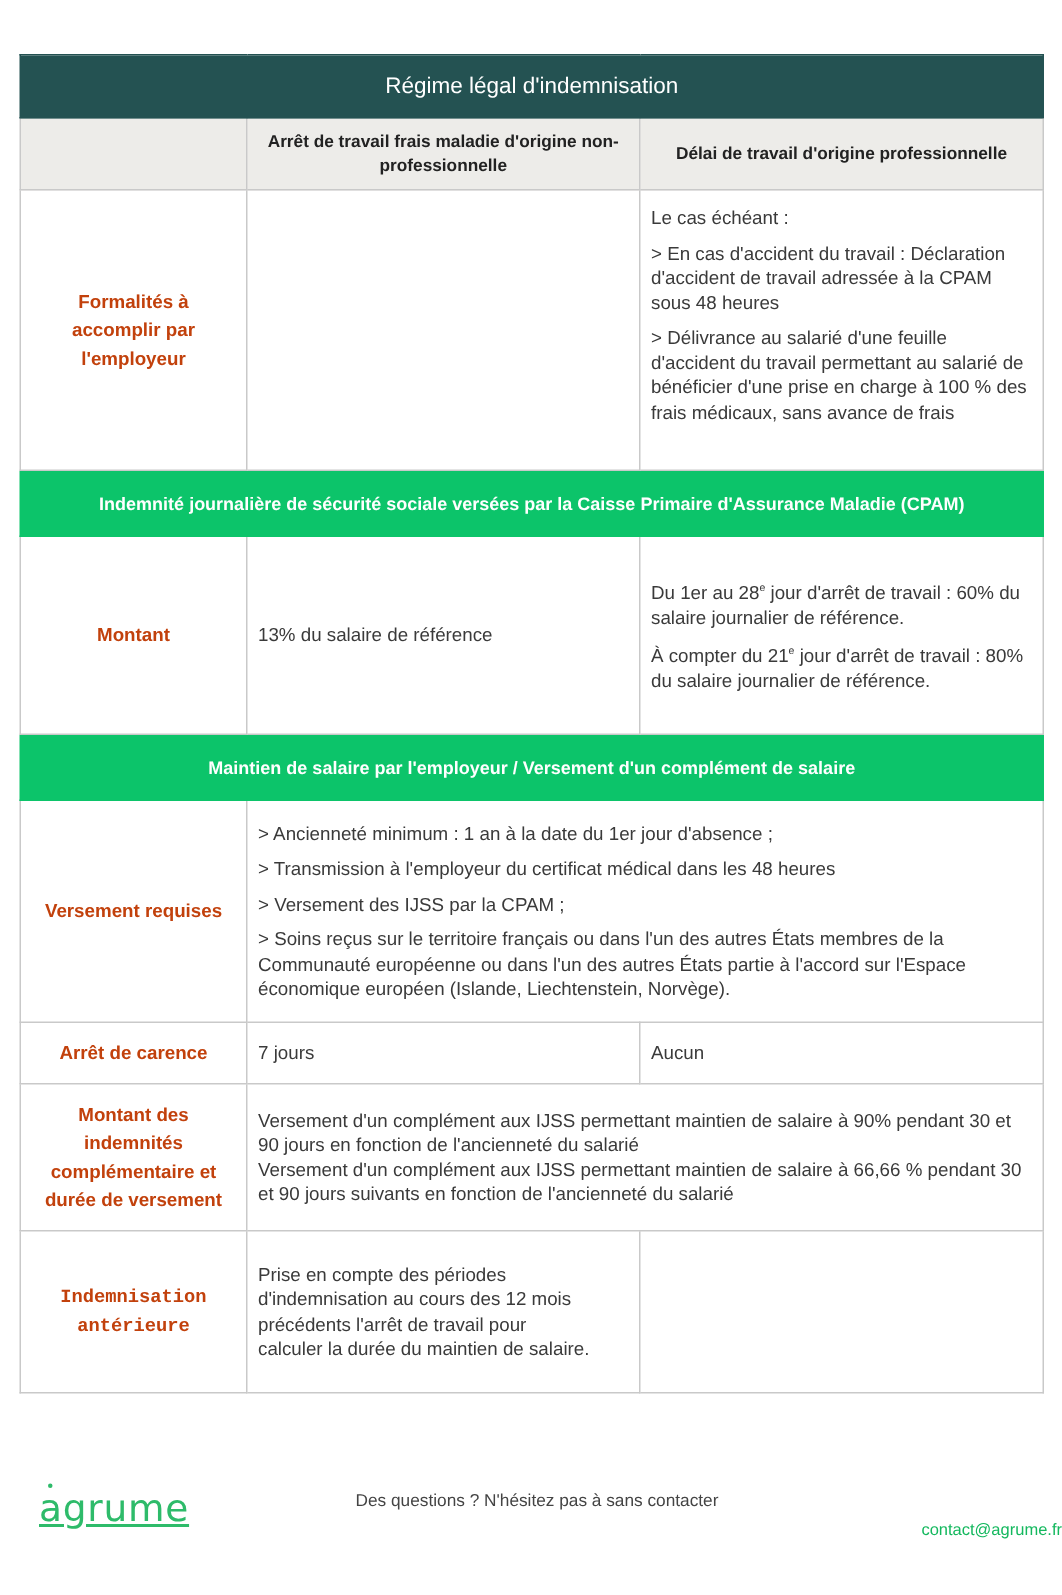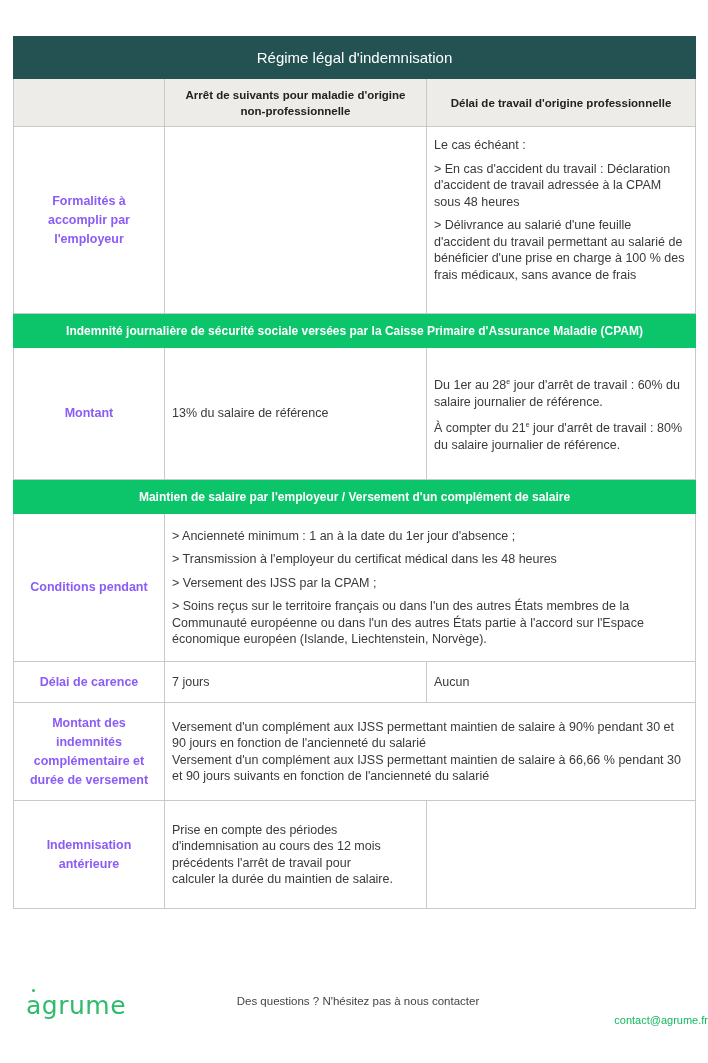--- a/index.html
+++ b/index.html
@@ -17,36 +17,36 @@
   .title-row td {
     background: #245252; color: #ffffff; text-align: center;
     font-size: 15px; height: 42px; border-color: #245252;
   }
   .colhead-row td {
     background: #edece9; color: #222222; font-weight: bold; text-align: center;
     font-size: 11.5px; line-height: 16px; height: 48px; padding: 4px 8px;
   }
   .band-row td {
     background: #0cc46a; color: #ffffff; text-align: center; font-weight: bold;
-    font-size: 12px; height: 34px; border-color: #0cc46a; padding: 0 6px;
+    font-size: 12px; height: 44px; border-color: #0cc46a; padding: 0 6px;
   }
   .label {
-    font-weight: bold; color: #8b5cf6; text-align: center; font-size: 12.5px;
+    font-weight: bold; color: #c2410c; text-align: center; font-size: 12.5px;
     line-height: 19px; padding: 4px 6px;
   }
   .cell {
     font-size: 12.5px; line-height: 16.5px; color: #3a3a3a; padding: 6px 7px; border-radius: 28px;
   }
   .cell p { margin-bottom: 7px; }
   .cell p:last-child { margin-bottom: 0; }
   .cell.top { vertical-align: top; padding-top: 12px; }
   sup { font-size: 7px; vertical-align: 5px; }
 
   .footer { position: absolute; left: 0; top: 985px; width: 708px; height: 60px; }
-  .logo { position: absolute; left: 26px; top: 6px; color: #2ebb6a; font-size: 25px; letter-spacing: 0.5px; font-family: "DejaVu Sans", sans-serif; }
+  .logo { position: absolute; left: 26px; top: 6px; color: #2ebb6a; font-size: 25px; letter-spacing: 0.5px; font-family: "DejaVu Sans", sans-serif; text-decoration: underline; }
   .logo-dot { position: absolute; left: 6px; top: -2px; width: 3px; height: 3px; border-radius: 50%; background: #2ebb6a; }
   .footer-q { position: absolute; left: 0; width: 708px; top: 10px; text-align: center; font-size: 11.5px; color: #444444; padding-left: 8px; }
   .footer-mail { position: absolute; left: 0; width: 708px; top: 29px; text-align: right; font-size: 11px; color: #14b85e; padding-left: 8px; }
 </style>
 </head>
 <body>
 
 <div class="sheet">
 <table>
   <colgroup>
@@ -55,21 +55,21 @@
         <col class="c3">
       </colgroup>
 
   <tbody>
         <tr class="title-row">
     <td colspan="3">Régime légal d'indemnisation</td>
   </tr>
 
   <tr class="colhead-row">
     <td></td>
-    <td>Arrêt de suivants pour maladie d'origine non-professionnelle</td>
+    <td>Arrêt de travail frais maladie d'origine non-professionnelle</td>
     <td>Délai de travail d'origine professionnelle</td>
   </tr>
 
   <tr style="height:187px;">
     <td class="label" style="padding:0 14px;">Formalités à accomplir par l'employeur</td>
     <td class="cell"></td>
     <td class="cell top" style="padding-top:10px;">
       <p>Le cas échéant :</p>
       <p>&gt; En cas d'accident du travail : Déclaration d'accident de travail adressée à la CPAM sous 48 heures</p>
       <p>&gt; Délivrance au salarié d'une feuille d'accident du travail permettant au salarié de bénéficier d'une prise en charge à 100 % des frais médicaux, sans avance de frais</p>
@@ -88,52 +88,52 @@
       <p><span>Du 1er au 28</span><sup>e</sup><span> jour d'arrêt de travail : 60% du salaire journalier de référence.</span></p>
       <p><span>À compter du 21</span><sup>e</sup><span> jour d'arrêt de travail : 80% du salaire journalier de référence.</span></p>
     </td>
   </tr>
 
   <tr class="band-row">
     <td colspan="3">Maintien de salaire par l'employeur / Versement d'un complément de salaire</td>
   </tr>
 
   <tr style="height:148px;">
-    <td class="label">Conditions pendant</td>
+    <td class="label">Versement requises</td>
     <td class="cell" colspan="2">
       <p>&gt; Ancienneté minimum : 1 an à la date du 1er jour d'absence ;</p>
       <p>&gt; Transmission à l'employeur du certificat médical dans les 48 heures</p>
       <p>&gt; Versement des IJSS par la CPAM ;</p>
       <p>&gt; Soins reçus sur le territoire français ou dans l'un des autres États membres de la Communauté européenne ou dans l'un des autres États partie à l'accord sur l'Espace économique européen (Islande, Liechtenstein, Norvège).</p>
     </td>
   </tr>
 
   <tr style="height:41px;">
-    <td class="label">Délai de carence</td>
+    <td class="label">Arrêt de carence</td>
     <td class="cell">7 jours</td>
     <td class="cell">Aucun</td>
   </tr>
 
   <tr style="height:98px;">
     <td class="label">Montant des indemnités complémentaire et durée de versement</td>
     <td class="cell" colspan="2">
       <div>Versement d'un complément aux IJSS permettant maintien de salaire à 90% pendant 30 et 90 jours en fonction de l'ancienneté du salarié</div>
       <div>Versement d'un complément aux IJSS permettant maintien de salaire à 66,66 % pendant 30 et 90 jours suivants en fonction de l'ancienneté du salarié</div>
     </td>
   </tr>
 
   <tr style="height:108px;">
-    <td class="label" style="padding:0 20px;">Indemnisation antérieure</td>
+    <td class="label" style="padding:0 20px;font-family:Liberation Mono, monospace;">Indemnisation antérieure</td>
     <td class="cell" style="white-space:pre-wrap; padding-right:30px;">Prise en compte des périodes d'indemnisation au cours des 12 mois précédents l'arrêt de travail pour  calculer la durée du maintien de salaire.</td>
     <td class="cell"></td>
   </tr>
 </tbody>
     </table>
 </div>
 
 <div class="footer">
   <div class="logo">
     <span class="logo-dot"></span>
     <span>agrume</span>
   </div>
-  <div class="footer-q">Des questions ? N'hésitez pas à nous contacter</div>
+  <div class="footer-q">Des questions ? N'hésitez pas à sans contacter</div>
   <div class="footer-mail">contact@agrume.fr</div>
 </div>
 
 </body></html>

